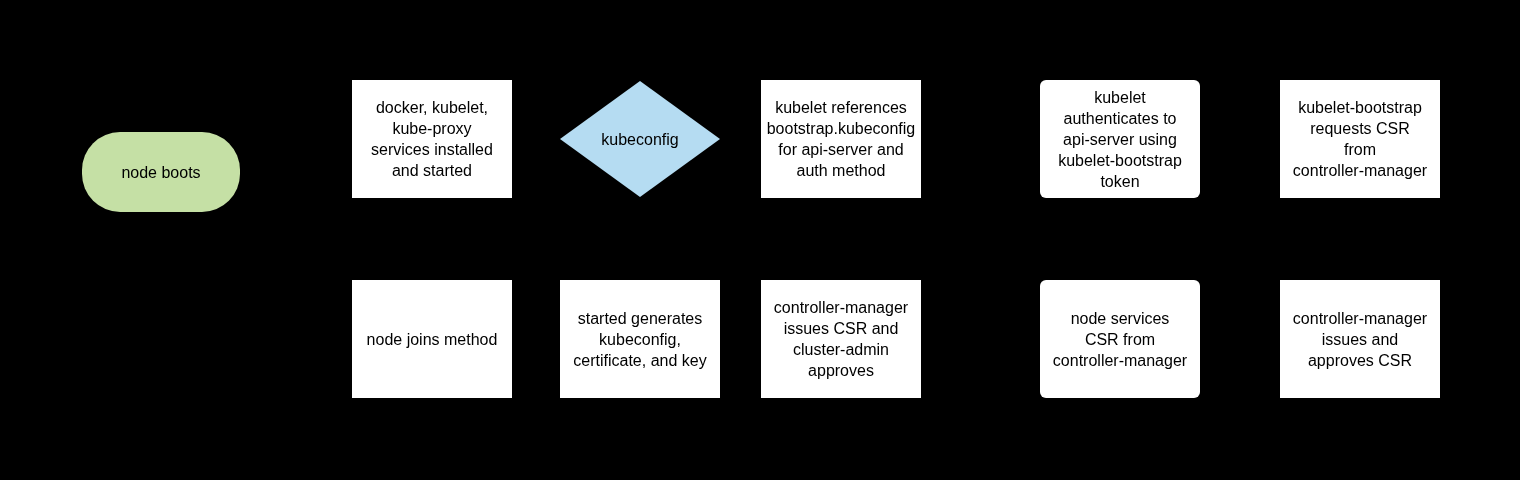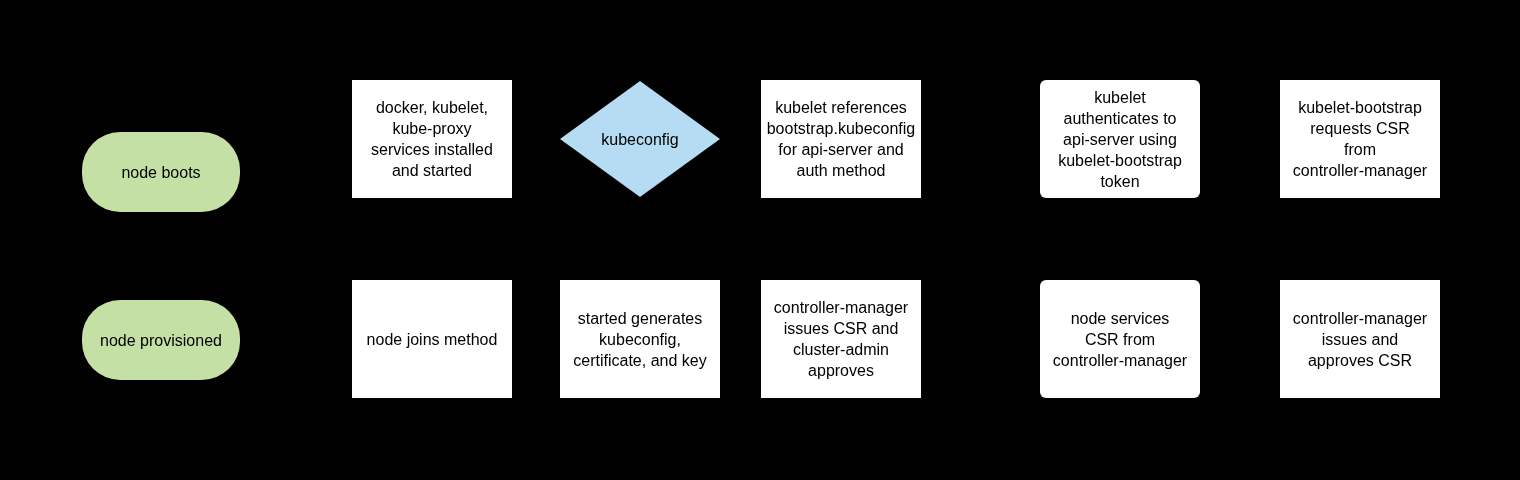--- a/index.html
+++ b/index.html
@@ -76,21 +76,20 @@
 authenticates to
 api-server using
 kubelet-bootstrap
 token</div>
 
   <div class="node process r1 c5">kubelet-bootstrap
 requests CSR
 from
 controller-manager</div>
 
-  <div class="node terminal term-col term-r2">node provisioned</div>
 
   <div class="node process r2 c1">node joins method</div>
 
   <div class="node process r2 c2">started generates
 kubeconfig,
 certificate, and key</div>
 
   <div class="node process r2 c3">controller-manager
 issues CSR and
 cluster-admin

